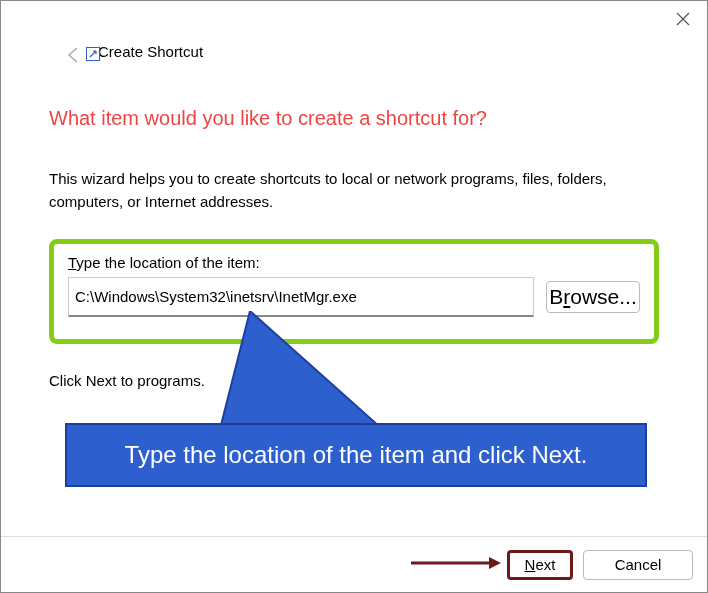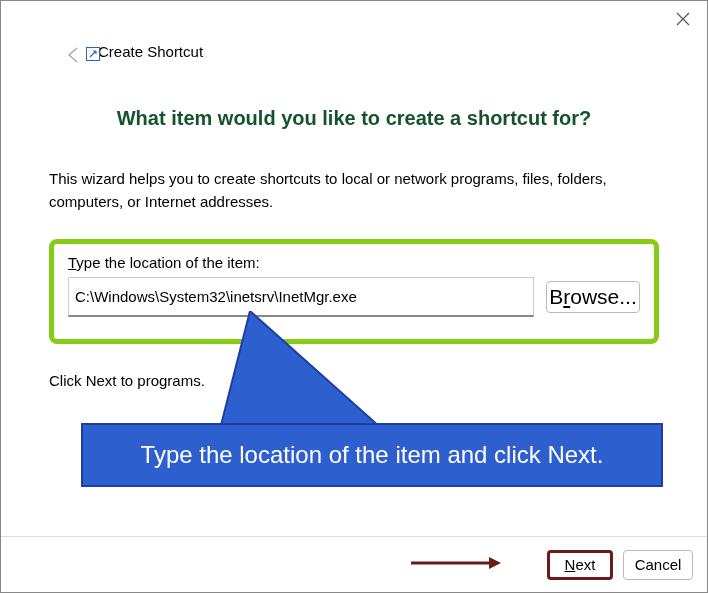--- a/index.html
+++ b/index.html
@@ -59,25 +59,24 @@
     }
     .header-title {
       font-size: 15px;
       color: #000;
       margin-left: -2px;
     }
     .main-area {
       padding: 28px 48px 0 48px;
     }
     .main-heading {
-      color: #14532d;
+      color: #ef4444;
       font-size: 20px;
-      font-weight: 700;
+      font-weight: 400;
       margin-bottom: 38px;
-      text-align: center;
     }
     .description {
       font-size: 15px;
       color: #000;
       line-height: 1.5;
       margin-bottom: 26px;
     }
     .highlight-box {
       border: 5px solid #84cc16;
       border-radius: 8px;
@@ -127,21 +126,21 @@
       position: absolute;
       left: 219px;
       top: 310px;
       width: 0;
       height: 0;
       pointer-events: none;
     }
     .callout-triangle svg { display: block; }
     .callout-box {
       position: absolute;
-      left: 80px;
+      left: 64px;
       top: 422px;
       width: 582px;
       height: 64px;
       background: #2e5fcf;
       border: 2px solid #1e3f9f;
       display: flex;
       align-items: center;
       justify-content: center;
       color: #fff;
       font-size: 24px;
@@ -173,21 +172,21 @@
       height: 30px;
       border: 3px solid #6b1a1a;
       border-radius: 4px;
       background: #fff;
       font-size: 15px;
       font-family: inherit;
       cursor: pointer;
     }
     .next-btn .underline-char { text-decoration: underline; }
     .cancel-btn {
-      width: 70px;
+      width: 110px;
       height: 30px;
       border: 1px solid #bbb;
       border-radius: 4px;
       background: #fff;
       font-size: 15px;
       font-family: inherit;
       cursor: pointer;
     }
   </style>
 </head>

